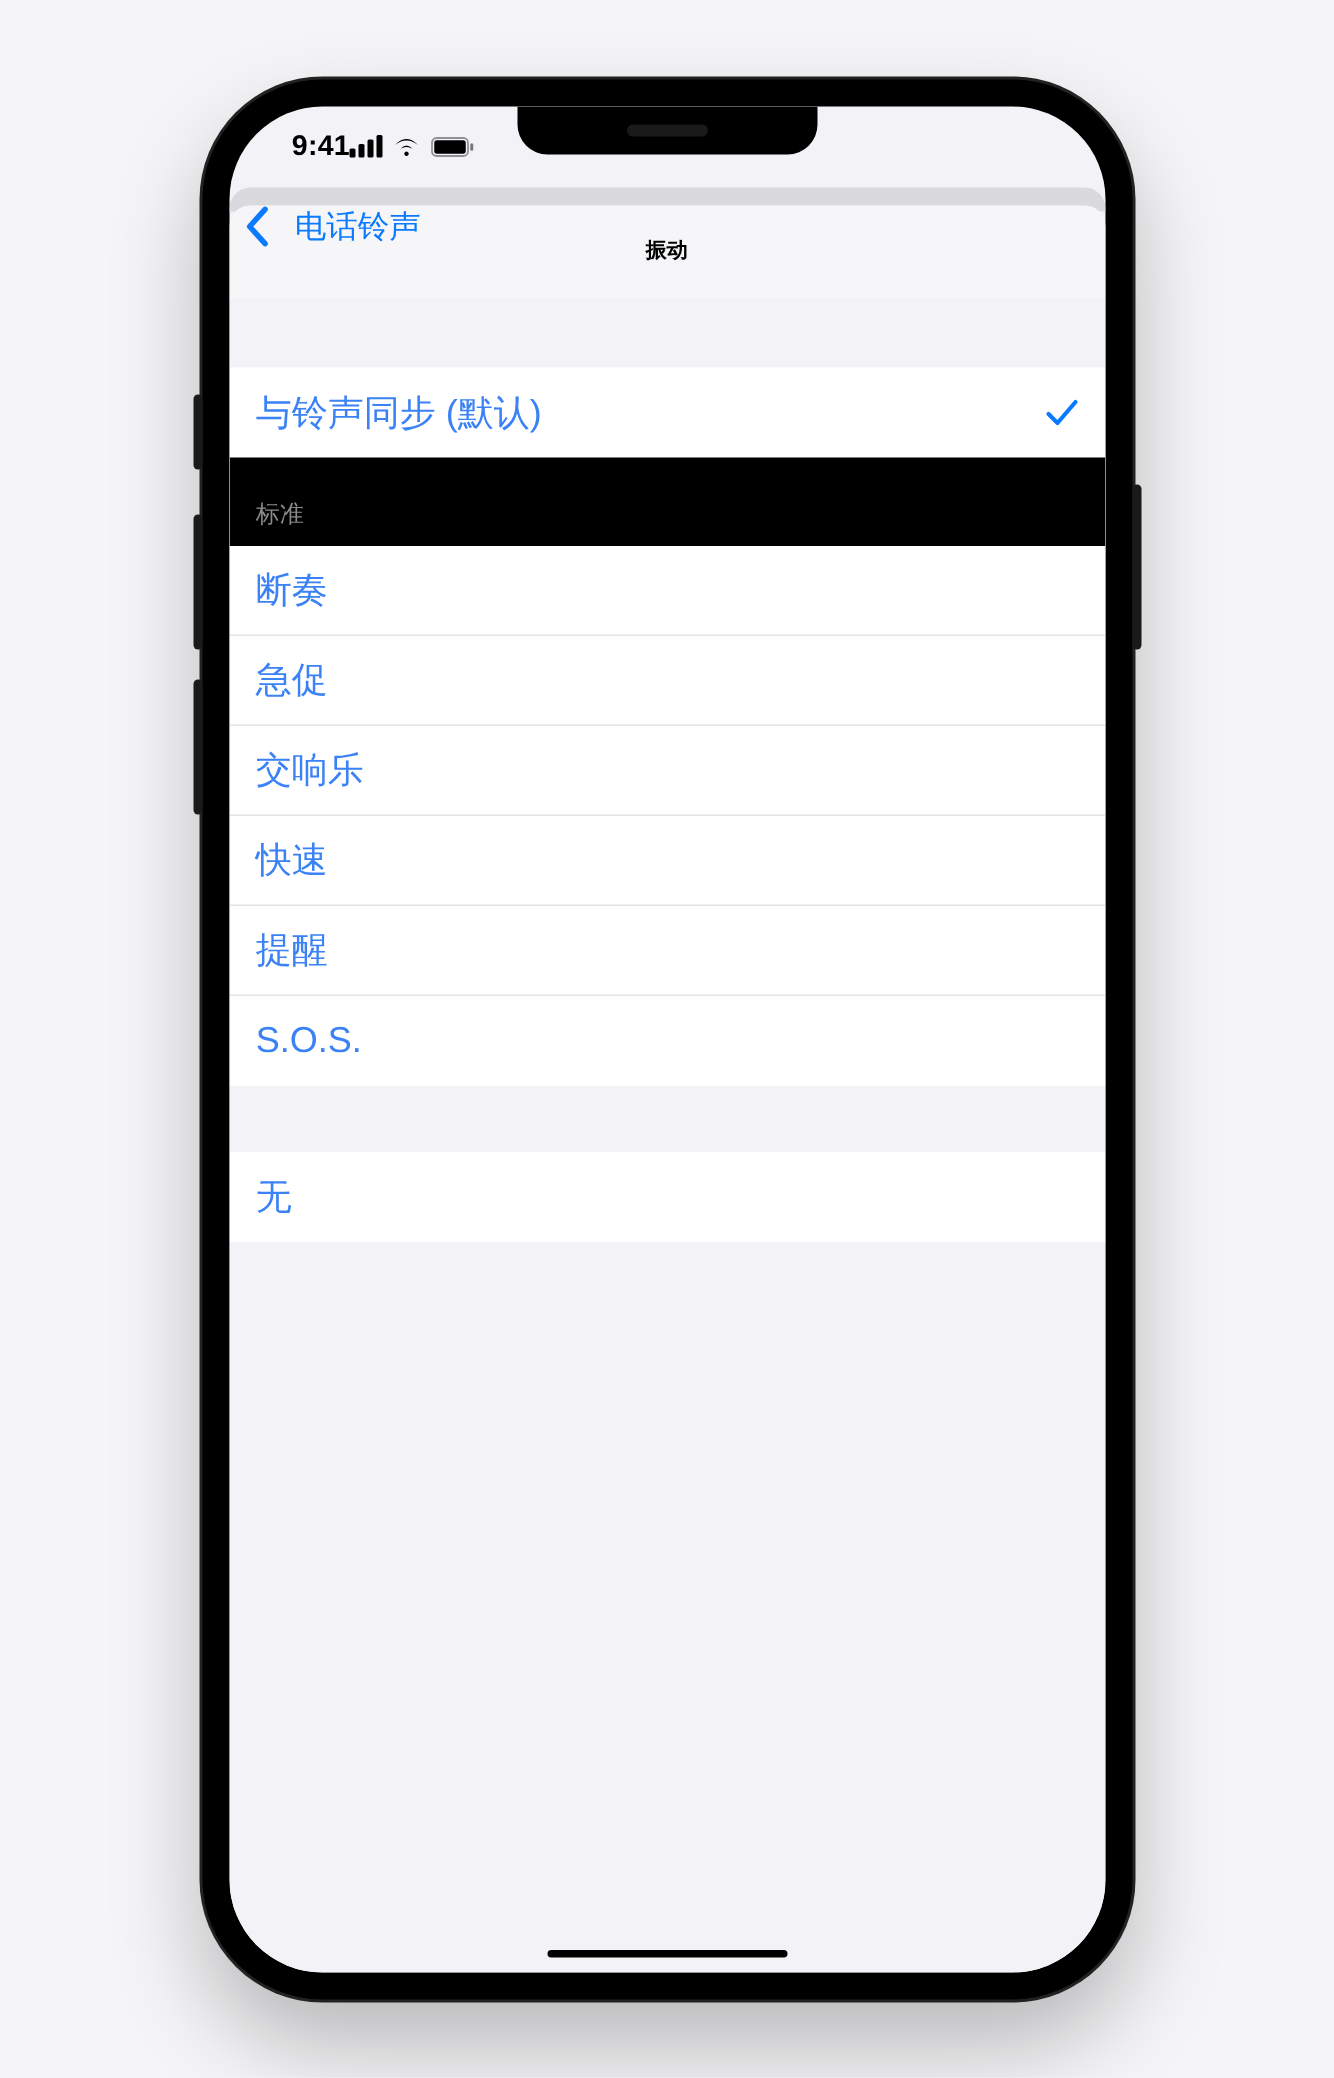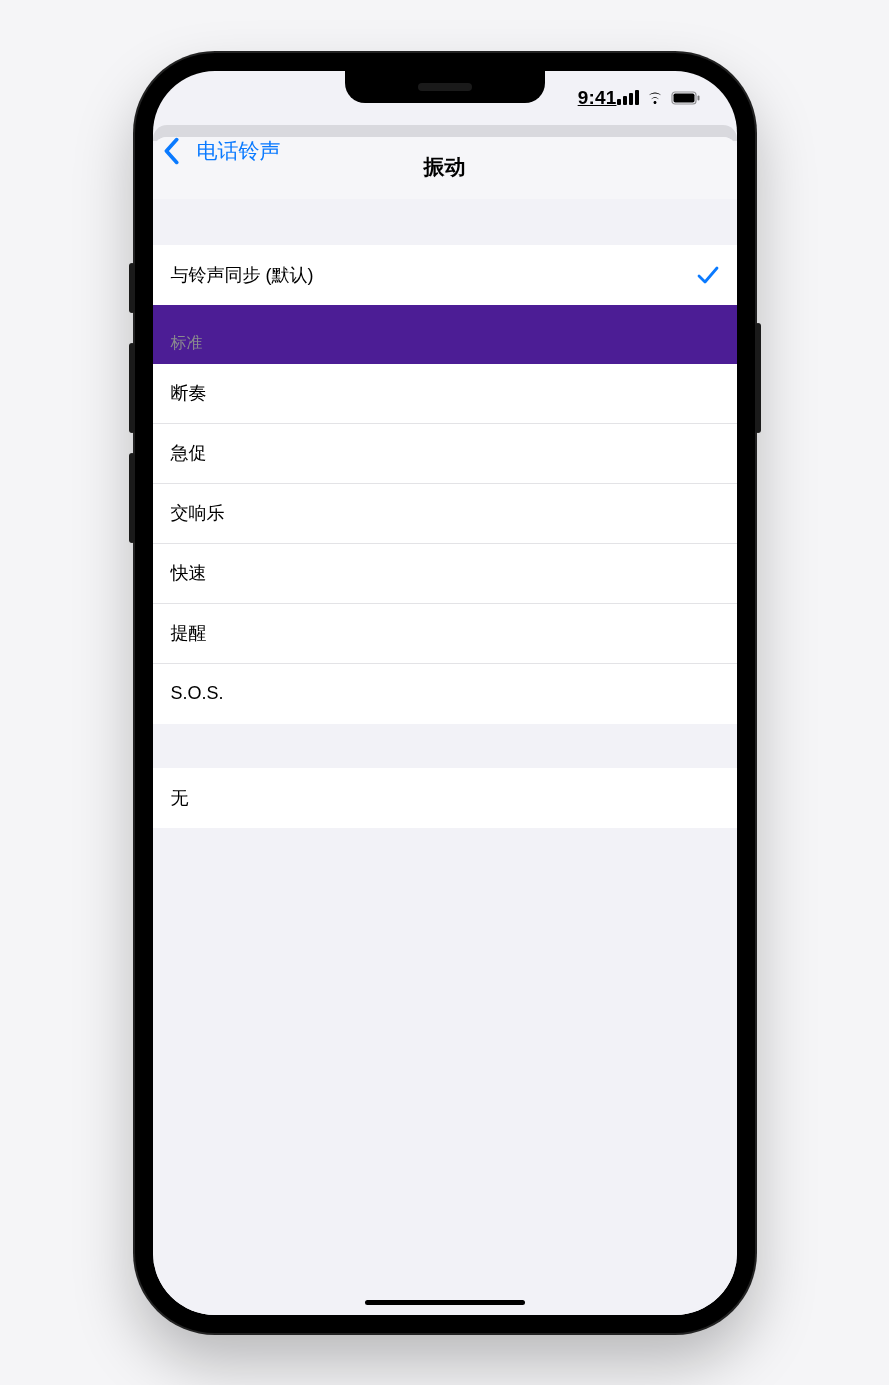--- a/index.html
+++ b/index.html
@@ -11,43 +11,43 @@
     .side-btn.r1 { right:-6px; top:270px; width:6px; height:110px; }
     .side-btn.l1 { left:-6px; top:210px; width:6px; height:50px; }
     .side-btn.l2 { left:-6px; top:290px; width:6px; height:90px; }
     .side-btn.l3 { left:-6px; top:400px; width:6px; height:90px; }
 
     .screen { width:100%; height:100%; border-radius:62px; overflow:hidden; background:#f2f2f7; position:relative; }
     .notch { position:absolute; top:0; left:50%; transform:translateX(-50%); width:200px; height:32px; background:#000; border-bottom-left-radius:20px; border-bottom-right-radius:20px; z-index:20; }
     .notch::after { content:""; position:absolute; top:12px; left:50%; transform:translateX(-50%); width:54px; height:8px; background:#1a1a1a; border-radius:4px; }
     .home-ind { position:absolute; bottom:10px; left:50%; transform:translateX(-50%); width:160px; height:5px; background:#000; border-radius:3px; z-index:20; }
 
-    .status-bar { position:absolute; top:0; left:0; right:0; height:54px; display:flex; align-items:center; justify-content:flex-end; padding:0 36px 0 42px; z-index:15; color:#000;text-decoration:underline; }
+    .status-bar { position:absolute; top:0; left:0; right:0; height:54px; display:flex; align-items:center; justify-content:flex-start; padding:0 36px 0 42px; z-index:15; color:#000; }
     .status-time { font-size:19px; font-weight:600; letter-spacing:.2px; }
     .status-right { display:flex; align-items:center; gap:6px; }
     .sig-bars { display:flex; align-items:flex-end; gap:2px; }
     .sig-bars span { width:4px; background:#000; border-radius:1px; }
     .sig-bars span:nth-child(1){height:6px} .sig-bars span:nth-child(2){height:9px}
     .sig-bars span:nth-child(3){height:12px} .sig-bars span:nth-child(4){height:15px}
     .wifi-ic svg,.batt-ic svg{display:block}
 
     .sheet-back { position:absolute; top:54px; left:0; right:0; height:16px; background:#d9d9de; border-top-left-radius:14px; border-top-right-radius:14px; z-index:1; }
     .sheet { position:absolute; top:66px; left:0; right:0; bottom:0; background:#f2f2f7; border-top-left-radius:14px; border-top-right-radius:14px; z-index:2; overflow:hidden; }
 
     .navbar { height:62px; display:flex; align-items:center; justify-content:center; position:relative; background:#f6f6f9; border-bottom:1px solid rgba(0,0,0,0); }
-    .nav-title { font-size:21px; font-weight:600; color:#000; }
+    .nav-title { font-size:14px; font-weight:600; color:#000; }
     .back-btn { position:absolute; left:10px; top:0; bottom:0; display:flex; align-items:flex-start; gap:18px; color:#0a7aff; font-size:21px; }
     .chev { width:16px; height:28px; }
 
     .content { height:calc(100% - 62px); overflow:hidden; }
     .group { background:#fff; }
-    .group-header { padding:28px 18px 10px; font-size:16px; color:#8a8a8e; background:#4c1d95; }
+    .group-header { padding:28px 18px 10px; font-size:16px; color:#8a8a8e; background:#000000; }
     .spacer-sm { height:46px; background:#f2f2f7; }
     .spacer-xs { height:44px; background:#f2f2f7; }
-    .row { min-height:60px; padding:0 18px; display:flex; align-items:center; justify-content:space-between; font-size:18px; color:#000000; border-bottom:.5px solid #e3e3e6; background:#fff; }
+    .row { min-height:60px; padding:0 18px; display:flex; align-items:center; justify-content:space-between; font-size:24px; color:#3b82f6; border-bottom:.5px solid #e3e3e6; background:#fff; }
     .row:last-child { border-bottom:none; }
     .row .label { flex:1; }
     .check svg { display:block; }
     .disclosure svg { display:block; }
 
     .highlight-box { position:absolute; border:3px solid #e02020; z-index:30; pointer-events:none; }
   </style>
 </head>
 <body>
 

